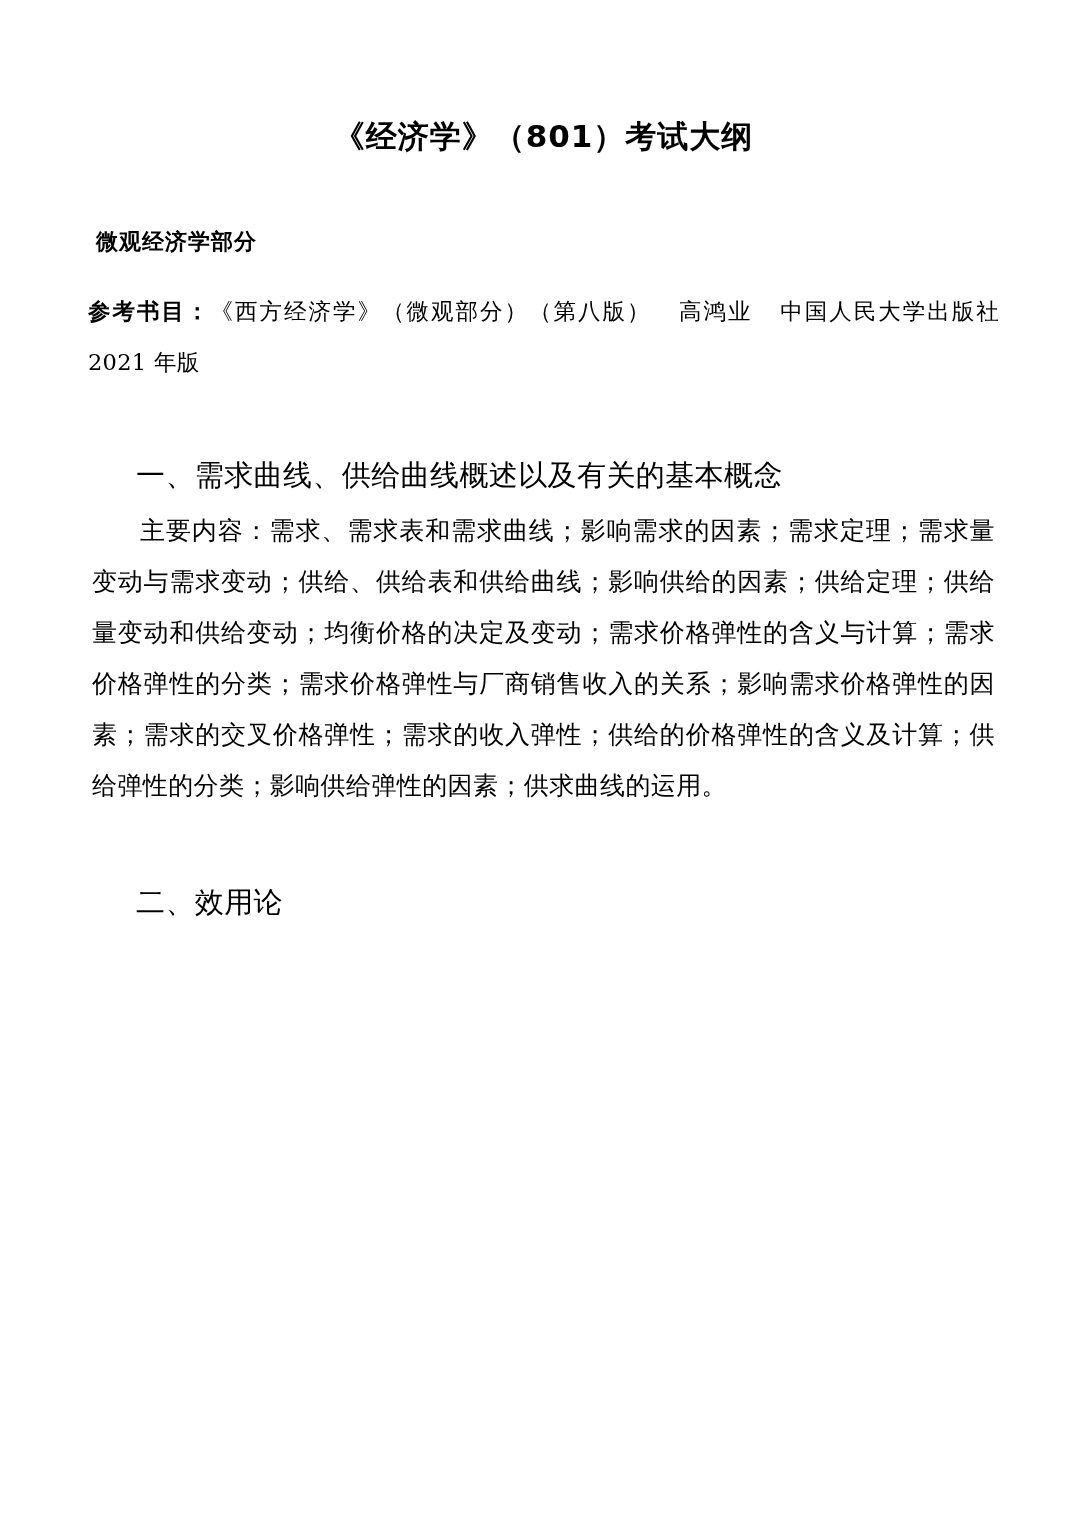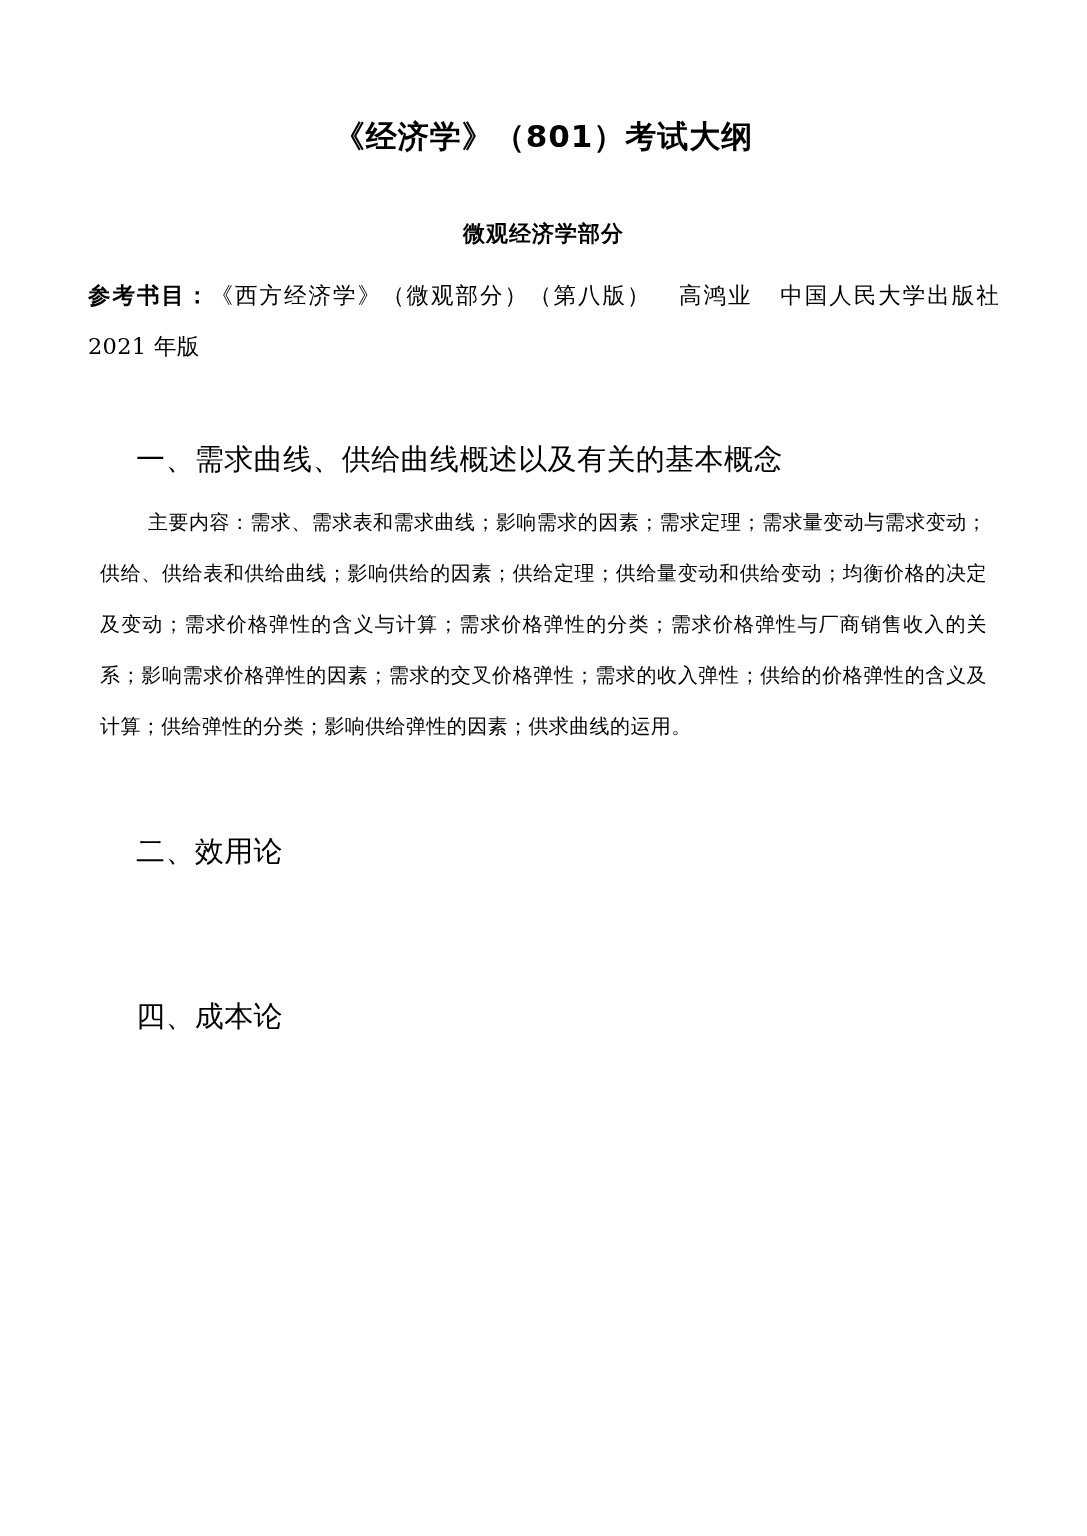--- a/index.html
+++ b/index.html
@@ -35,23 +35,22 @@
     text-align: center;
     font-size: 31px;
     font-weight: bold;
     letter-spacing: 1px;
     line-height: 1.2;
     font-family: "DejaVu Sans", "Liberation Sans", sans-serif;
   }
 
   
   .part-title {
-    margin: 0;
+    margin: 8px;
     padding-top: 66px;
-    text-align: center;
     font-size: 22px;
     font-weight: bold;
     letter-spacing: 1px;
     line-height: 1.2;
     font-family: "DejaVu Sans", "Liberation Sans", sans-serif;
   }
 
   
   .ref-block {
     margin: 0;
@@ -74,22 +73,22 @@
   
   .sec-heading {
     margin: 0;
     font-size: 29px;
     line-height: 51px;
     text-indent: 48px;
     letter-spacing: 0.4px;
     white-space: nowrap;
   }
   .sec-body {
-    margin: 12px;
-    font-size: 20px;
+    margin: 4px;
+    font-size: 25px;
     line-height: 51px;
     text-indent: 48px;
     text-align: justify;
     text-justify: inter-character;
     letter-spacing: 0.4px;
   }
   .gap-lg { height: 62px; }
   .gap-md { height: 52px; }
 
   
@@ -125,18 +124,17 @@
 
     <div class="gap-lg"></div>
 
     <p class="sec-heading">二、效用论</p>
 
     <div class="gap-lg"></div>
 
 
     <div class="gap-md"></div>
 
-    <p class="sec-heading">四、成本论</p>
 
   </div>
 
   <div class="page-number">1</div>
 </div>
 
 </body></html>

